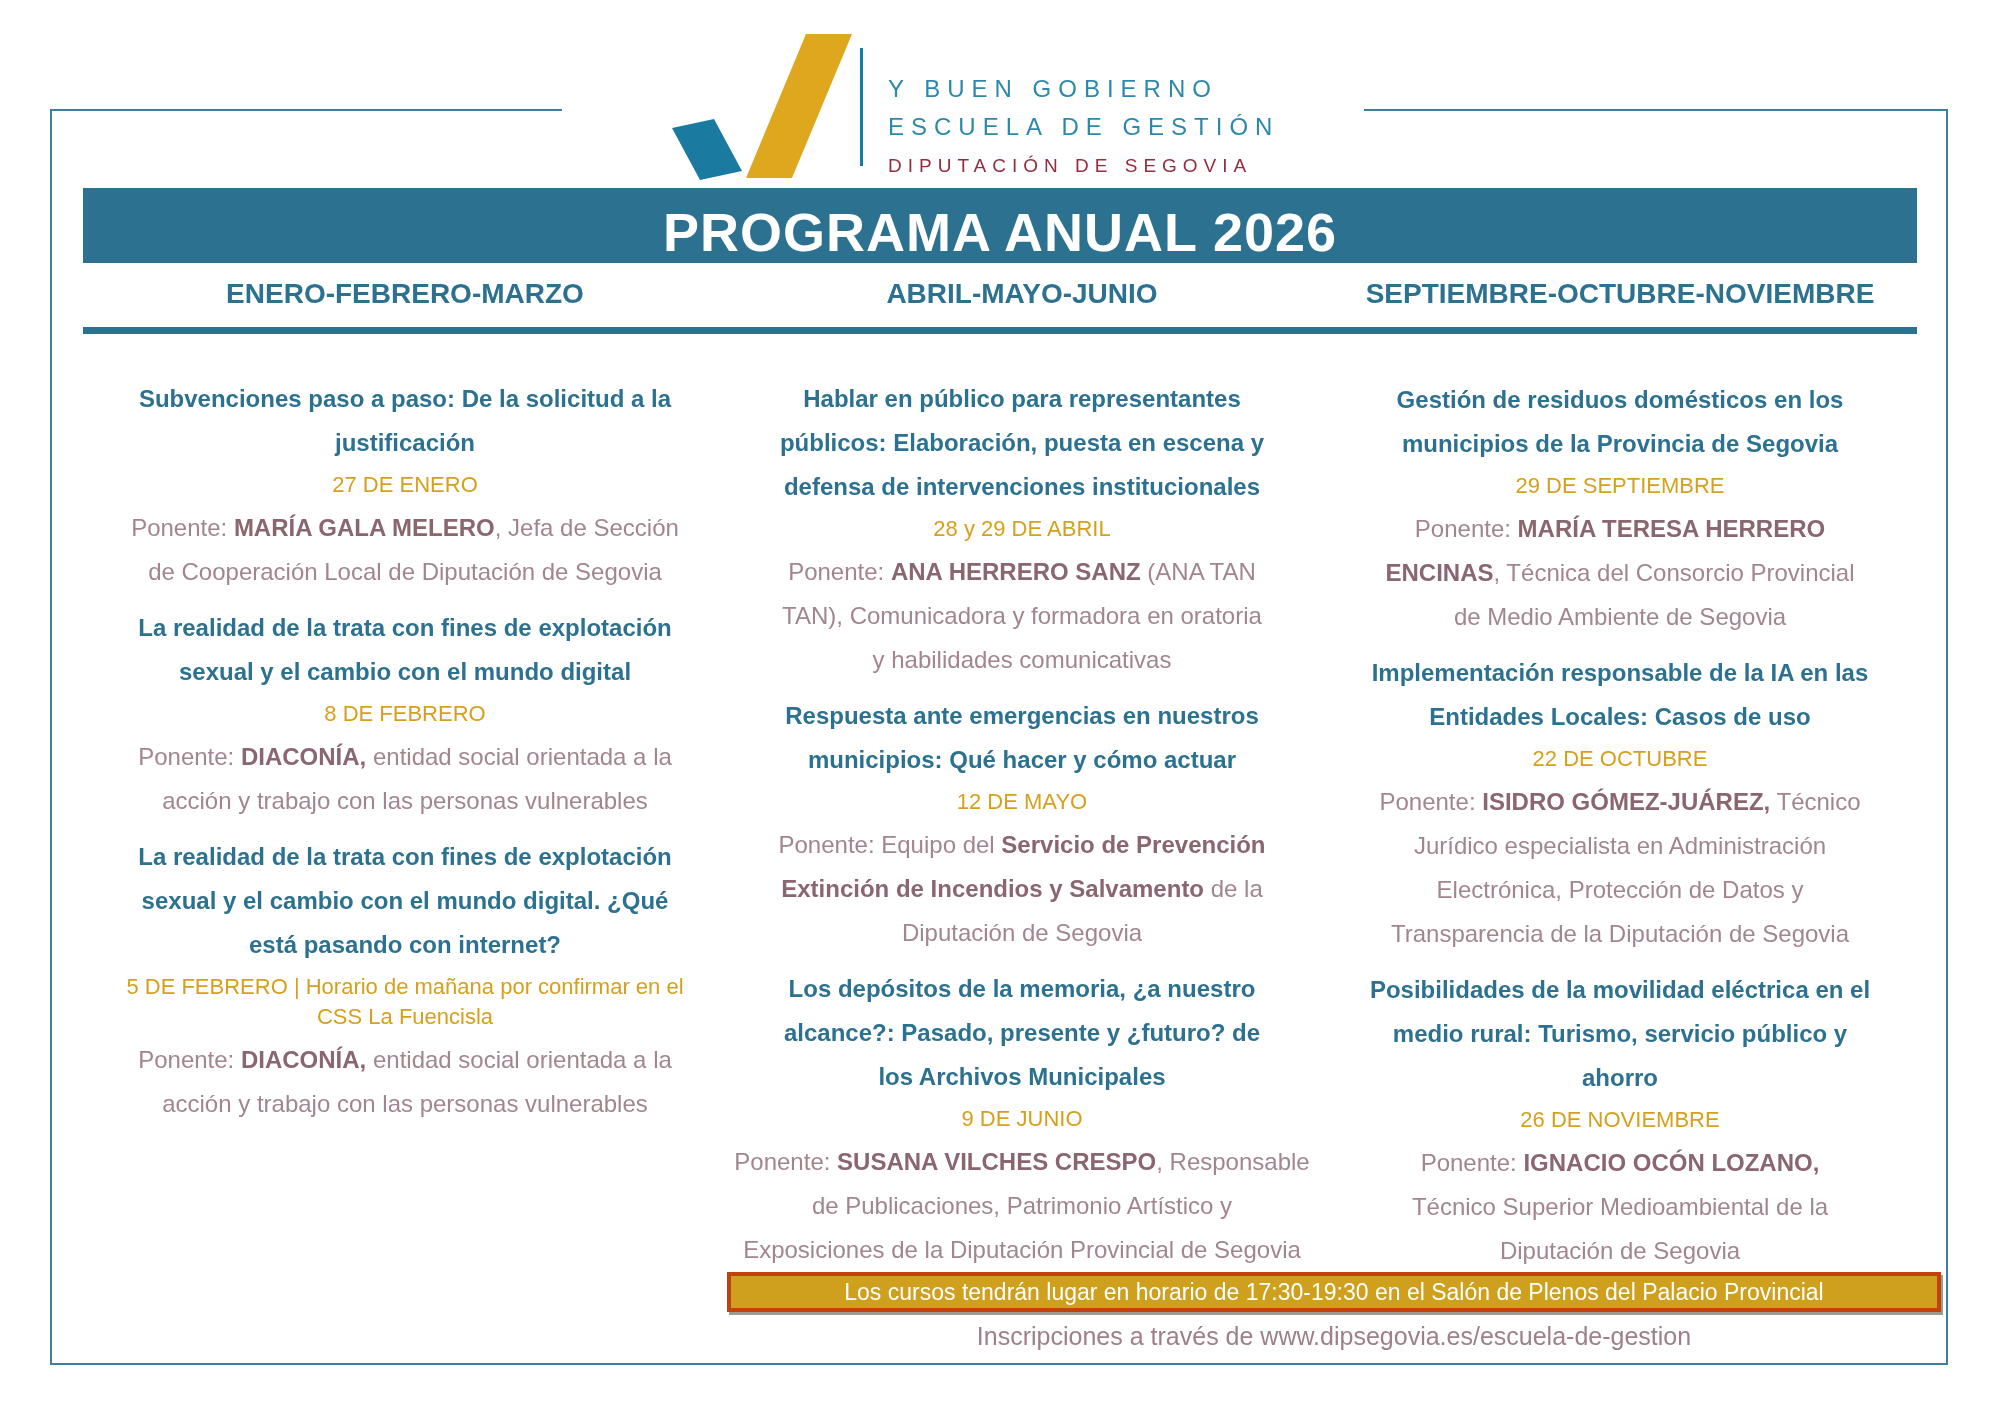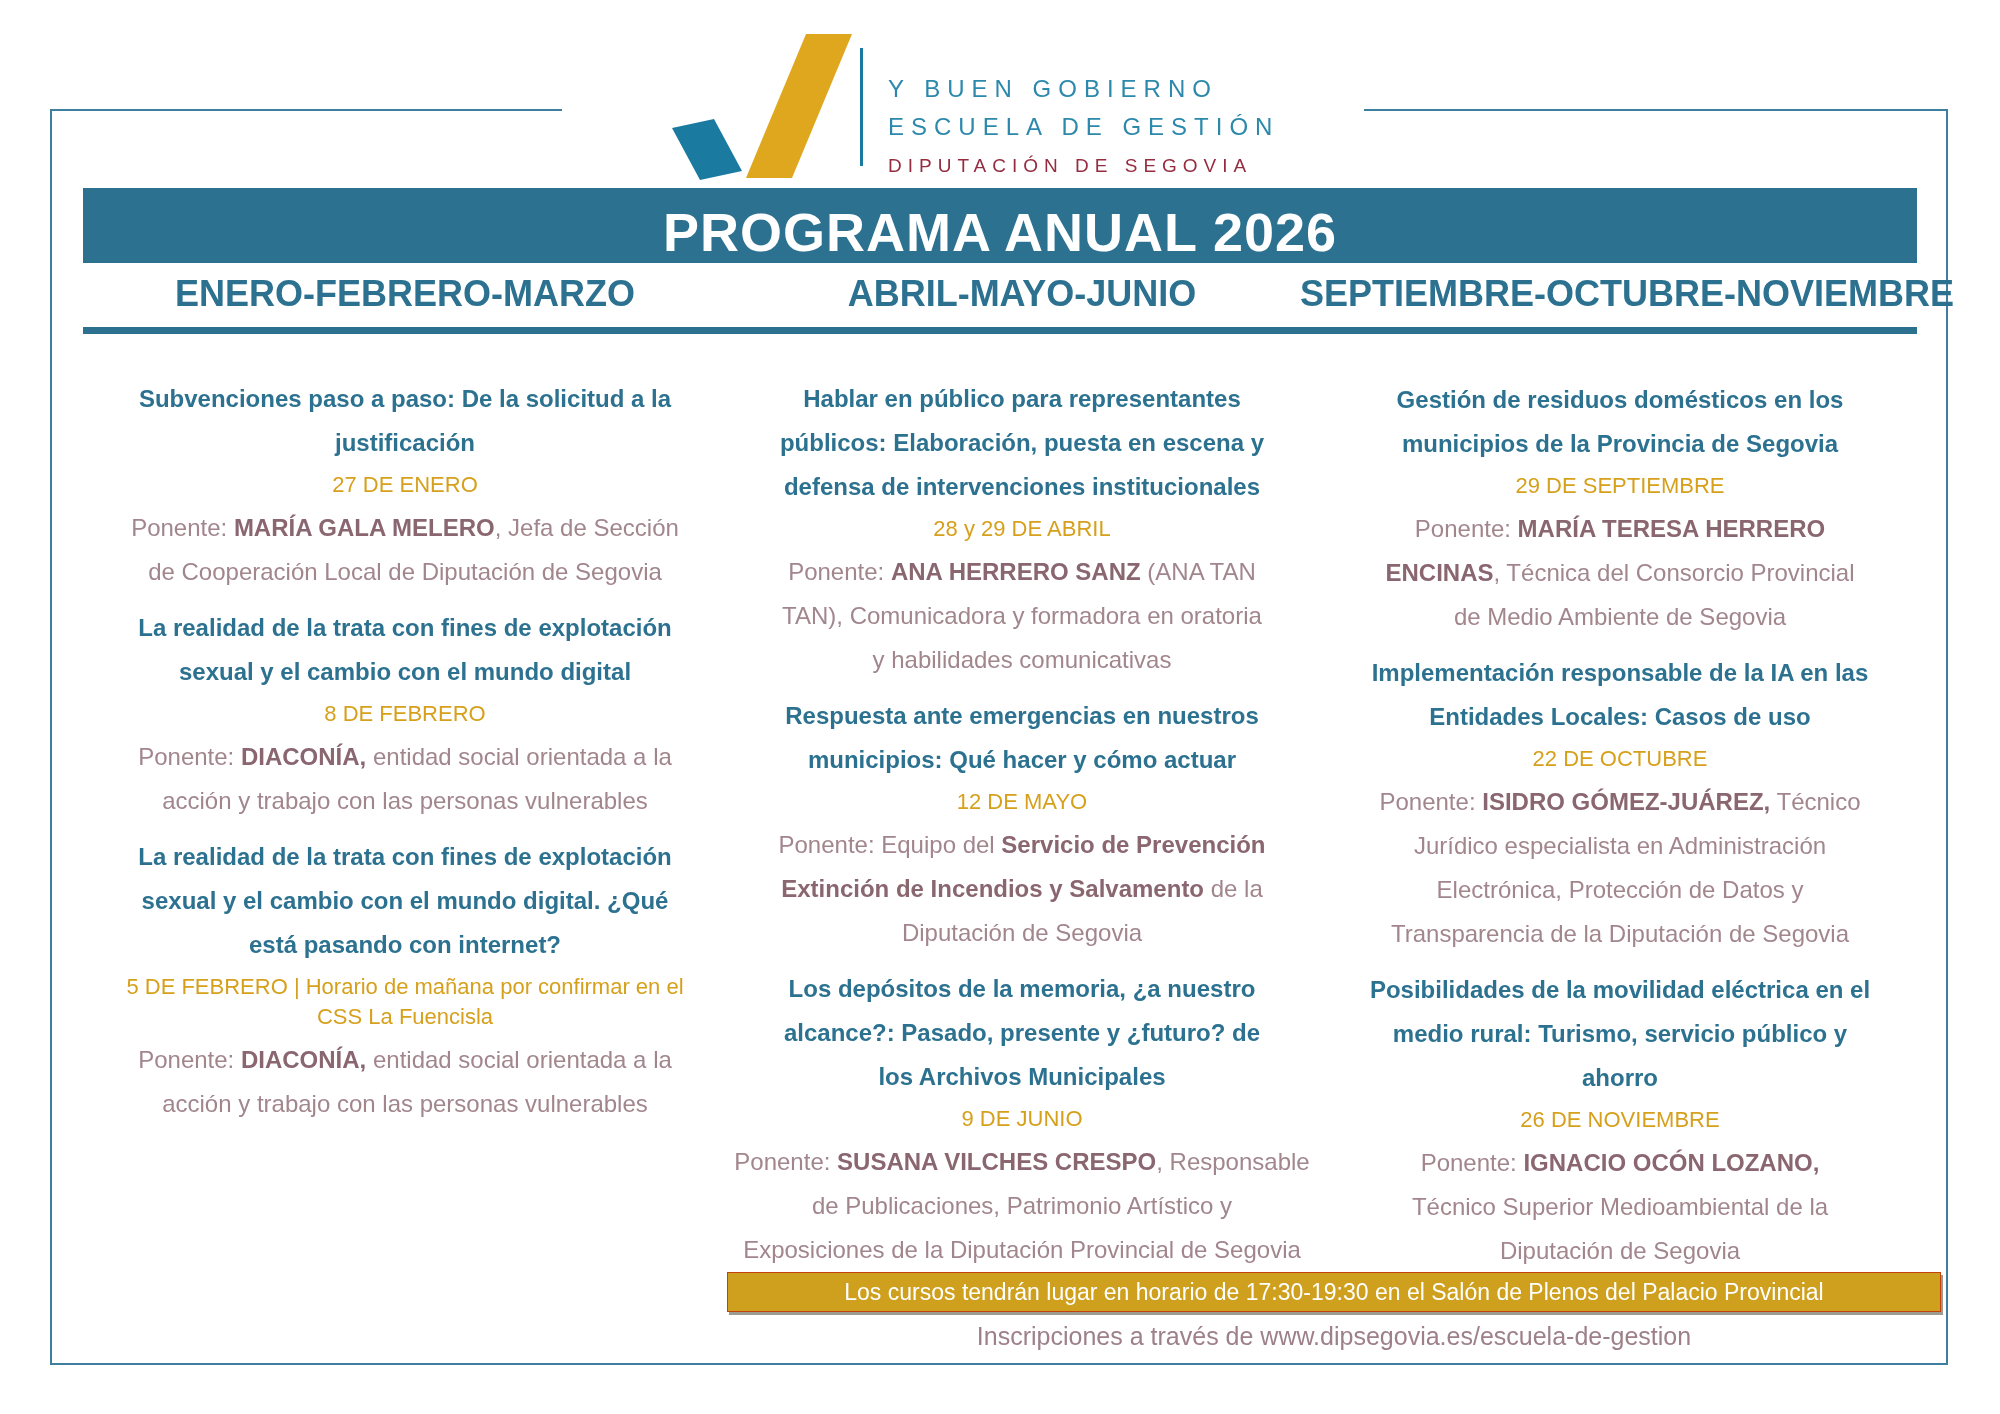--- a/index.html
+++ b/index.html
@@ -26,21 +26,21 @@
     margin-top:9px; white-space:nowrap; }
   
   .title-bar {
     position:absolute; left:83px; top:188px; width:1834px; height:75px;
     background:var(--teal, #2c7290); color:#fff; display:flex; align-items:flex-end;
     justify-content:center; font-weight:bold; font-size:54px; letter-spacing:1px;
   }
   
   .col-header {
     position:absolute; top:272px; text-align:center; color:var(--teal, #2c7290);
-    font-weight:bold; font-size:36px; line-height:44px; white-space:nowrap;
+    font-weight:bold; font-size:28px; line-height:44px; white-space:nowrap;
   }
   .h1 { left:75px;  width:660px; }
   .h2 { left:692px; width:660px; }
   .h3 { left:1300px; width:640px; }
   .rule { position:absolute; left:83px; top:327px; width:1834px; height:7px;
     background:var(--teal, #2c7290); }
   
   .col { position:absolute; text-align:center; }
   .c1 { left:75px;  top:377px; width:660px; }
   .c2 { left:692px; top:377px; width:660px; }
@@ -55,21 +55,21 @@
     white-space:pre-line;
   }
   .course-speaker {
     color:var(--mauve, #a2868e); font-size:24px; line-height:44px; white-space:pre-line;
   }
   .course-speaker .bold { color:var(--mauve-bold, #8a6671); font-weight:bold; }
   
   .banner {
     position:absolute; left:727px; top:1272px; width:1214px; height:40px;
     box-sizing:border-box; background:var(--banner-gold, #cfa01d);
-    border:1px solid #c2410c; box-shadow:2px 3px 0 rgba(40,35,10,0.45);
+    border:4px solid #c2410c; box-shadow:2px 3px 0 rgba(40,35,10,0.45);
     color:#fff; display:flex; align-items:center; justify-content:center;
     font-size:23px; white-space:nowrap;
   }
   .registration {
     position:absolute; left:727px; top:1320px; width:1214px; text-align:center;
     color:#9d8089; font-size:25px; line-height:32px;
   }
 </style>
 </head>
 <body>

